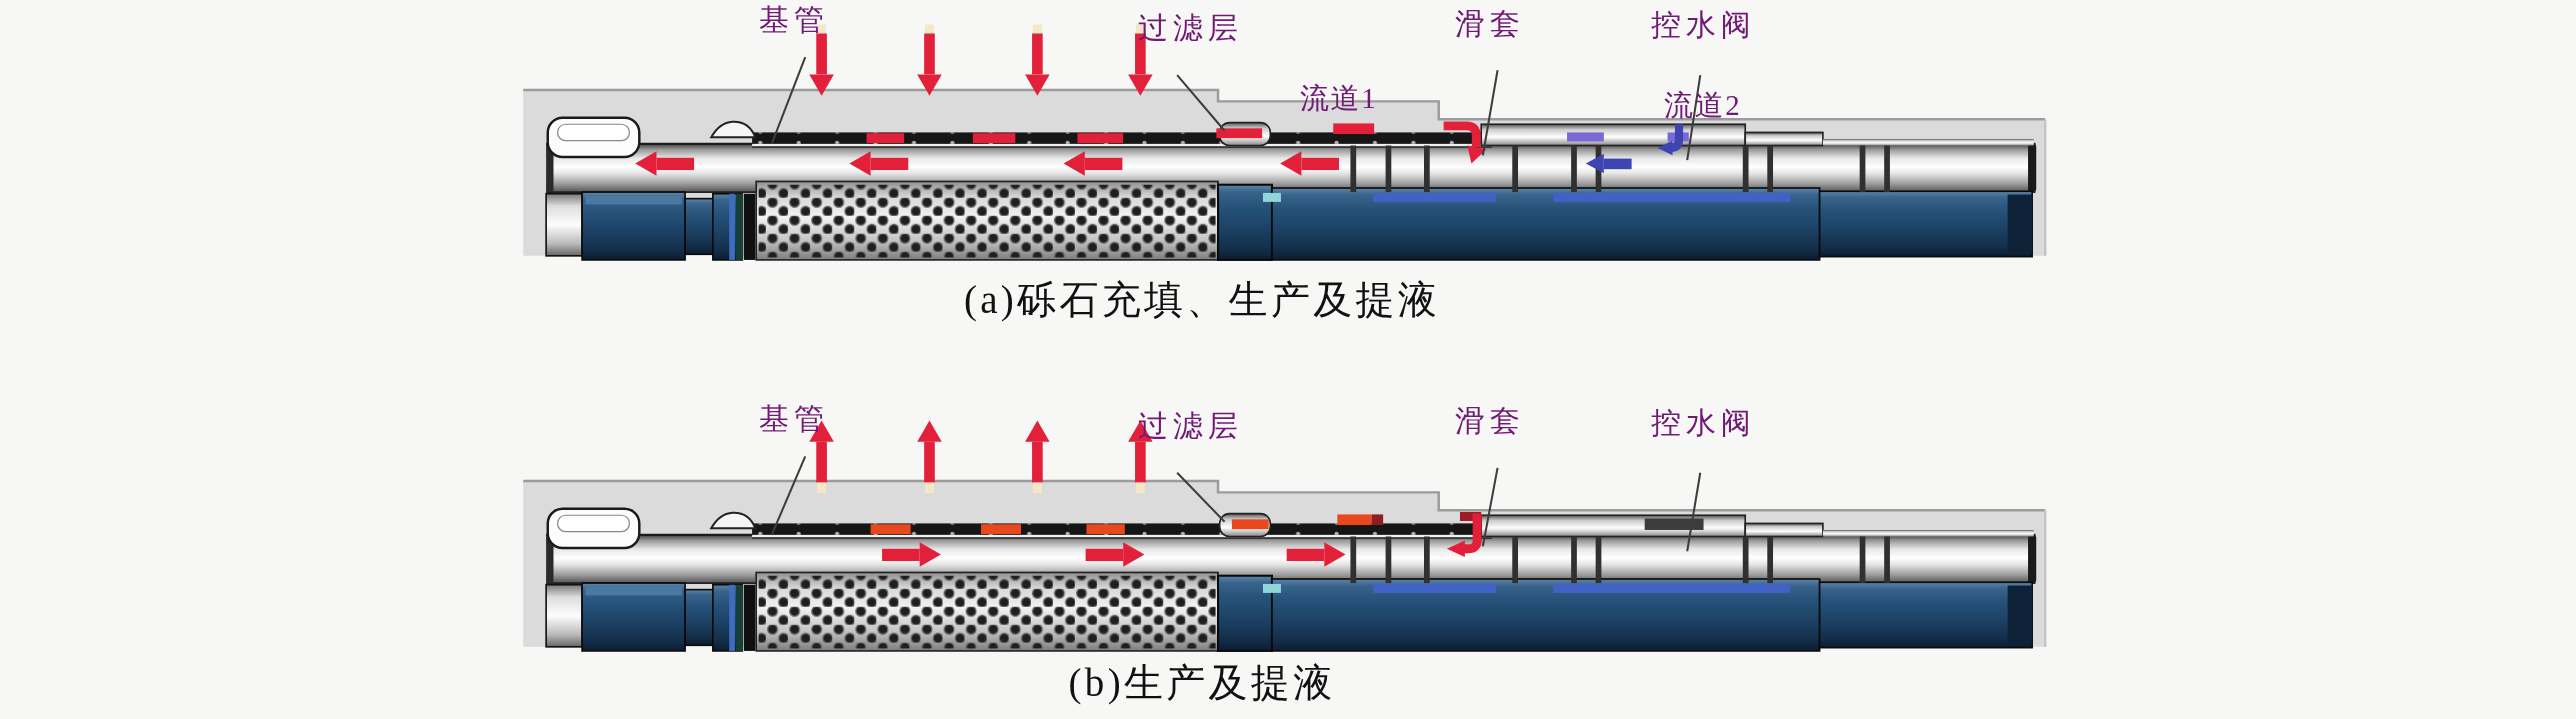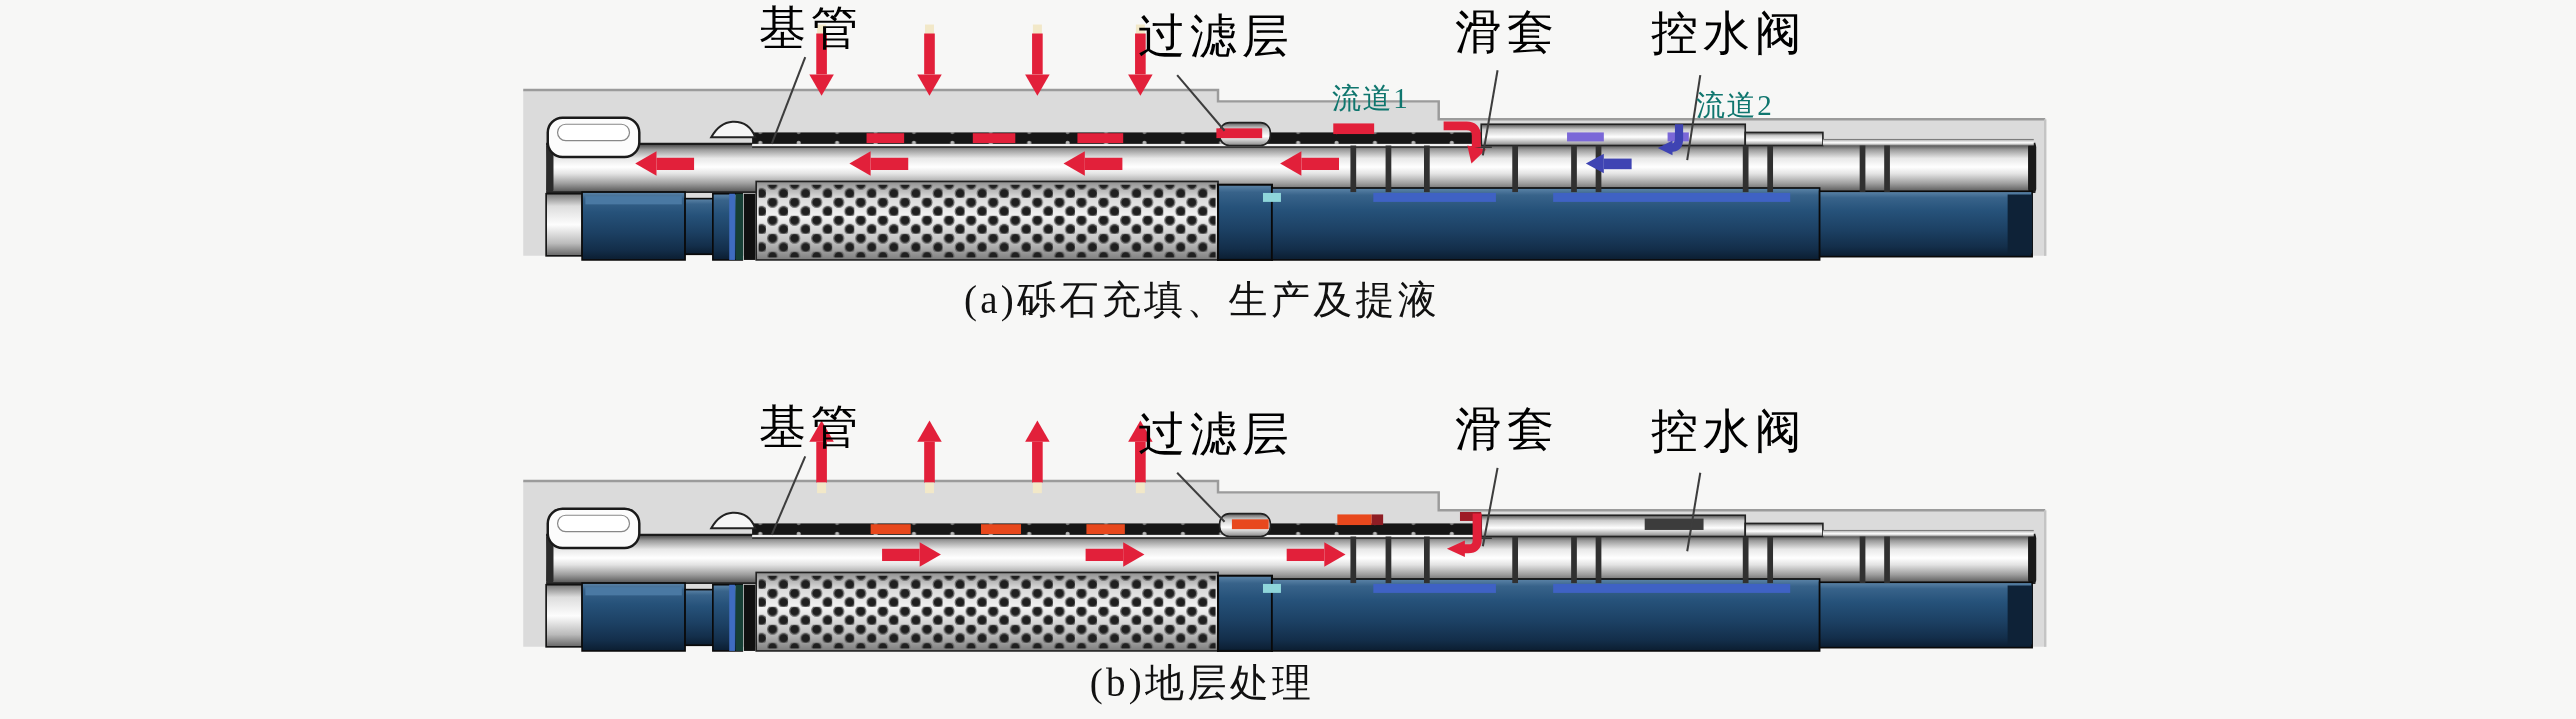--- a/index.html
+++ b/index.html
@@ -7,24 +7,24 @@
     width:2576px;height:720px;position:relative;overflow:hidden;
     background:#f7f7f6;
     font-family:"Liberation Serif","DejaVu Serif",serif;
     color:#1a1a1a;
   }
   .fig{position:absolute;left:523px;width:1529px;height:282px;}
   #fig-a{top:0;}
   #fig-b{top:391px;}
   .fig svg{position:absolute;left:0;top:0;}
   .lbl{
-    position:absolute;font-size:47px;line-height:1.1;letter-spacing:4.9px;
-    color:#000000;white-space:nowrap;
+    position:absolute;font-size:30px;line-height:1.1;letter-spacing:4.9px;
+    color:#701a75;white-space:nowrap;
   }
-  .lbl-sm{font-size:29px;letter-spacing:1.6px;color:#0f766e;margin-left:32px;}
+  .lbl-sm{font-size:29px;letter-spacing:1.6px;color:#701a75;}
   .caption{
     position:absolute;left:0;width:2404px;text-align:center;
     font-size:39px;letter-spacing:3.3px;color:#111;
   }
   #caption-a{top:273px;}
   #caption-b{top:656px;}
 </style>
 </head>
 <body>
 
@@ -371,14 +371,14 @@
       <line x1="1440" y1="100" x2="1424" y2="196"></line>
     </g>
   </svg>
 
   <div class="lbl" style="left:236px;top:11.4px">基管</div>
   <div class="lbl" style="left:615px;top:18px">过滤层</div>
   <div class="lbl" style="left:932px;top:13px">滑套</div>
   <div class="lbl" style="left:1128px;top:14.7px">控水阀</div>
 </div>
 
-<div class="caption" id="caption-b">(b)地层处理</div>
+<div class="caption" id="caption-b">(b)生产及提液</div>
 
 
 </body></html>

